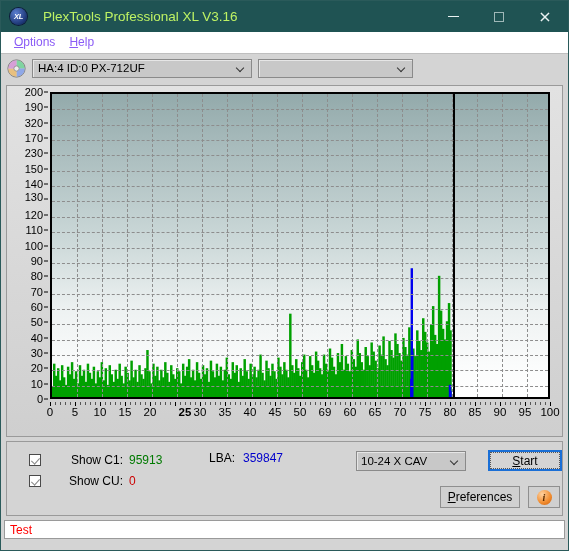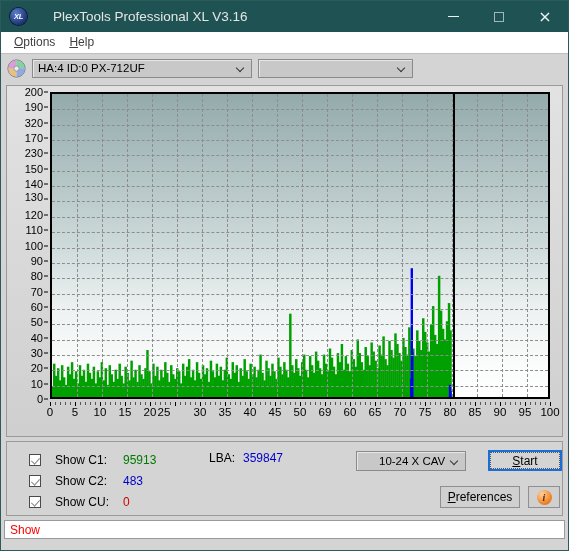--- a/index.html
+++ b/index.html
@@ -43,23 +43,23 @@
     font-size: 7.5px;
     font-weight: bold;
     font-style: italic;
     display: flex;
     align-items: center;
     justify-content: center;
     letter-spacing: -0.3px;
     box-shadow: 0 0 0 1px #0d1b3d;
   }
   .title-text {
-    color: #e5e5e5;
+    color: #bef264;
     font-size: 13.5px;
-    margin-left: 26px;
+    margin-left: 16px;
     white-space: nowrap;
   }
   .winbtns {
     margin-left: auto;
     display: flex;
     height: 31px;
   }
   .winbtn {
     width: 46px;
     height: 31px;
@@ -78,21 +78,21 @@
     background: #ffffff;
     display: flex;
     align-items: center;
     flex: 0 0 auto;
     padding-left: 6px;
     border-bottom: 1px solid #ffffff;
   }
   .menuitem {
     font-size: 12px;
     padding: 2px 7px;
-    color: #404040;
+    color: #8b5cf6;
   }
   .menuitem u { text-decoration: underline; }
 
   
   .toolbar {
     height: 28px;
     background: #d4d4d4;
     display: flex;
     align-items: center;
     flex: 0 0 auto;
@@ -271,23 +271,24 @@
   .cbox::after {
     content: "";
     position: absolute;
     left: 2.5px; top: 1px;
     width: 4px; height: 7px;
     border-right: 1.6px solid #888;
     border-bottom: 1.6px solid #888;
     transform: rotate(42deg);
   }
   .cblabel {
-    margin-left: 14px;
+    margin-left: 20px;
     font-size: 12px;
     min-width: 62px;
+    text-align: right;
   }
   .cbvalue {
     margin-left: 6px;
     font-size: 12px;
     font-weight: normal;
   }
   .v-c1 { color: #007a00; }
   .v-c2 { color: #0000cc; }
   .v-cu { color: #cc0000; }
 
@@ -310,21 +311,21 @@
     left: 349px;
     top: 9px;
     width: 110px;
     height: 20px;
     background: #c8c8c8;
     border: 1px solid #8a8a8a;
     box-sizing: border-box;
     display: flex;
     align-items: center;
     font-size: 11.5px;
-    padding-left: 22px;
+    padding-left: 4px;
     box-shadow: inset 1px 1px 0 #e6e6e6;
   }
   .speed-combo .caret { margin-left: auto; margin-right: 6px; width: 8px; height: 8px; position: relative; }
   .speed-combo .caret::after {
     content: "";
     position: absolute;
     left: 0; top: 1px;
     width: 5px; height: 5px;
     border-left: 1.3px solid #333;
     border-bottom: 1.3px solid #333;
@@ -847,21 +848,21 @@
         <div class="xtick minor" style="left: 480px;"></div>
         <div class="xtick minor" style="left: 485px;"></div>
         <div class="xtick minor" style="left: 490px;"></div>
         <div class="xtick minor" style="left: 495px;"></div>
         <div class="xtick" style="left: 500px;"></div>
         <div class="xlab" style="left: 0px;">0</div>
         <div class="xlab" style="left: 25px;">5</div>
         <div class="xlab" style="left: 50px;">10</div>
         <div class="xlab" style="left: 75px;">15</div>
         <div class="xlab" style="left: 100px;">20</div>
-        <div class="xlab" style="left: 114px;">25</div>
+        <div class="xlab" style="left: 135px; font-weight: bold;">25</div>
         <div class="xlab" style="left: 150px;">30</div>
         <div class="xlab" style="left: 175px;">35</div>
         <div class="xlab" style="left: 200px;">40</div>
         <div class="xlab" style="left: 225px;">45</div>
         <div class="xlab" style="left: 250px;">50</div>
         <div class="xlab" style="left: 275px;">69</div>
         <div class="xlab" style="left: 300px;">60</div>
         <div class="xlab" style="left: 325px;">65</div>
         <div class="xlab" style="left: 350px;">70</div>
         <div class="xlab" style="left: 375px;">75</div>
@@ -875,25 +876,20 @@
 
   <div class="stats-panel">
     <div class="checks">
       <div class="checkrow">
         <span class="cbox"></span>
         <span class="cblabel">Show C1:</span>
         <span class="cbvalue v-c1">95913</span>
       </div>
       <div class="checkrow">
         <span class="cbox"></span>
-        <span class="cblabel">Show C2:</span>
-        <span class="cbvalue v-c2">483</span>
-      </div>
-      <div class="checkrow">
-        <span class="cbox"></span>
         <span class="cblabel">Show CU:</span>
         <span class="cbvalue v-cu">0</span>
       </div>
     </div>
 
     <div class="msf-block">
       <div class="msfrow">
         <span class="msf-key">LBA:</span>
         <span class="msf-val">359847</span>
       </div>
@@ -914,16 +910,16 @@
     <div class="btn pref-btn">
       <span><u>P</u><span>references</span></span>
     </div>
 
     <div class="btn info-btn">
       <div class="info-circle">i</div>
     </div>
   </div>
 
   <div class="statusbar">
-    <span class="status-text">Show</span>
+    <span class="status-text">Test</span>
   </div>
 
 </div>
 
 </body></html>

